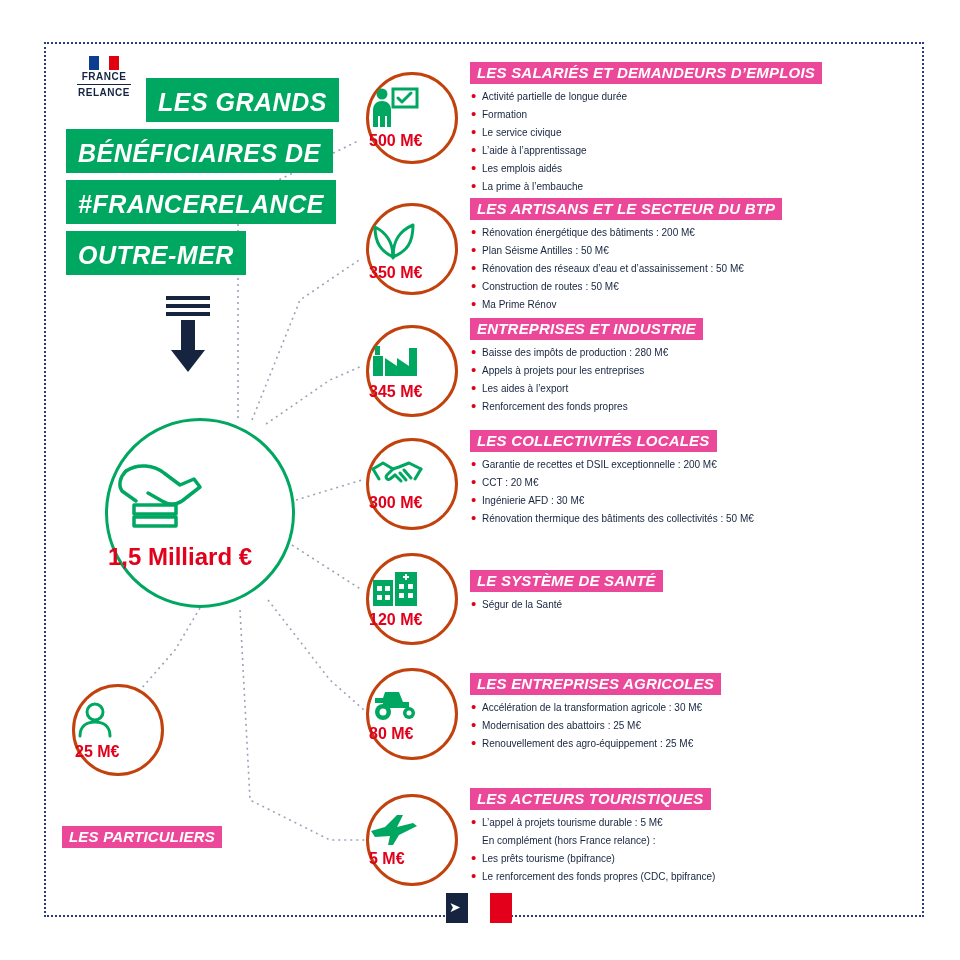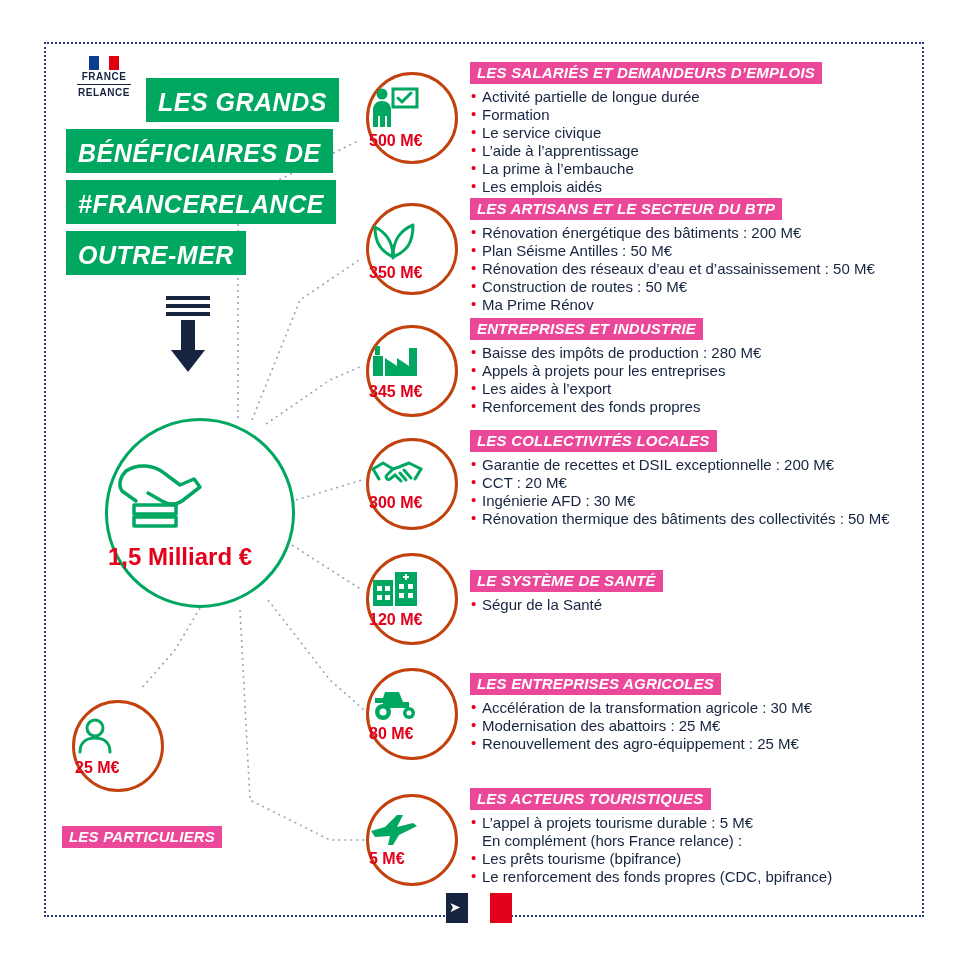--- a/index.html
+++ b/index.html
@@ -139,21 +139,21 @@
     letter-spacing: .2px;
     padding: 2px 7px 3px 7px;
     white-space: nowrap;
   }
   .section ul {
     margin: 0; padding: 0; list-style: none;
   }
   .section li {
     position: relative;
     color: #16243f;
-    font-size: 15px;
+    font-size: 10px;
     line-height: 18px;
     padding-left: 12px;
     white-space: nowrap;
   }
   .section li.nobullet { padding-left: 12px; }
   .section li::before {
     content: "•";
     position: absolute; left: 1px; top: -1px;
     color: #e2001a;
     font-size: 15px;
@@ -244,22 +244,22 @@
     <div class="amount">500 M€</div>
   </div>
 
   <div class="section" style="left:470px; top:62px;">
     <h3>LES SALARIÉS ET DEMANDEURS D’EMPLOIS</h3>
     <ul>
       <li>Activité partielle de longue durée</li>
       <li>Formation</li>
       <li>Le service civique</li>
       <li>L’aide à l’apprentissage</li>
+      <li>Les emplois aidés</li>
       <li>La prime à l’embauche</li>
-      <li>Les emplois aidés</li>
     </ul>
   </div>
 
   <div class="node" style="left:366px; top:203px;">
     <div class="icon">
       <svg width="48" height="44" viewBox="0 0 48 44">
         <g fill="none" stroke="#00a760" stroke-width="3" stroke-linecap="round" stroke-linejoin="round">
           <path d="M24,40 C24,26 18,16 6,10 C6,26 12,34 24,40z"></path>
           <path d="M24,40 C24,24 30,14 44,8 C44,26 38,34 24,40z"></path>
           <path d="M24,41 L24,31"></path>
@@ -349,21 +349,21 @@
     <div class="amount">120 M€</div>
   </div>
 
   <div class="section" style="left:470px; top:570px;">
     <h3>LE SYSTÈME DE SANTÉ</h3>
     <ul>
       <li>Ségur de la Santé</li>
     </ul>
   </div>
 
-  <div class="node" style="left:72px; top:700px;">
+  <div class="node" style="left:72px; top:684px;">
     <div class="icon">
       <svg width="40" height="40" viewBox="0 0 40 40">
         <g fill="none" stroke="#00a760" stroke-width="3" stroke-linecap="round">
           <circle cx="20" cy="12" r="8"></circle>
           <path d="M5,36 C5,26 12,22 20,22 C28,22 35,26 35,36"></path>
         </g>
       </svg>
     </div>
     <div class="amount">25 M€</div>
   </div>

